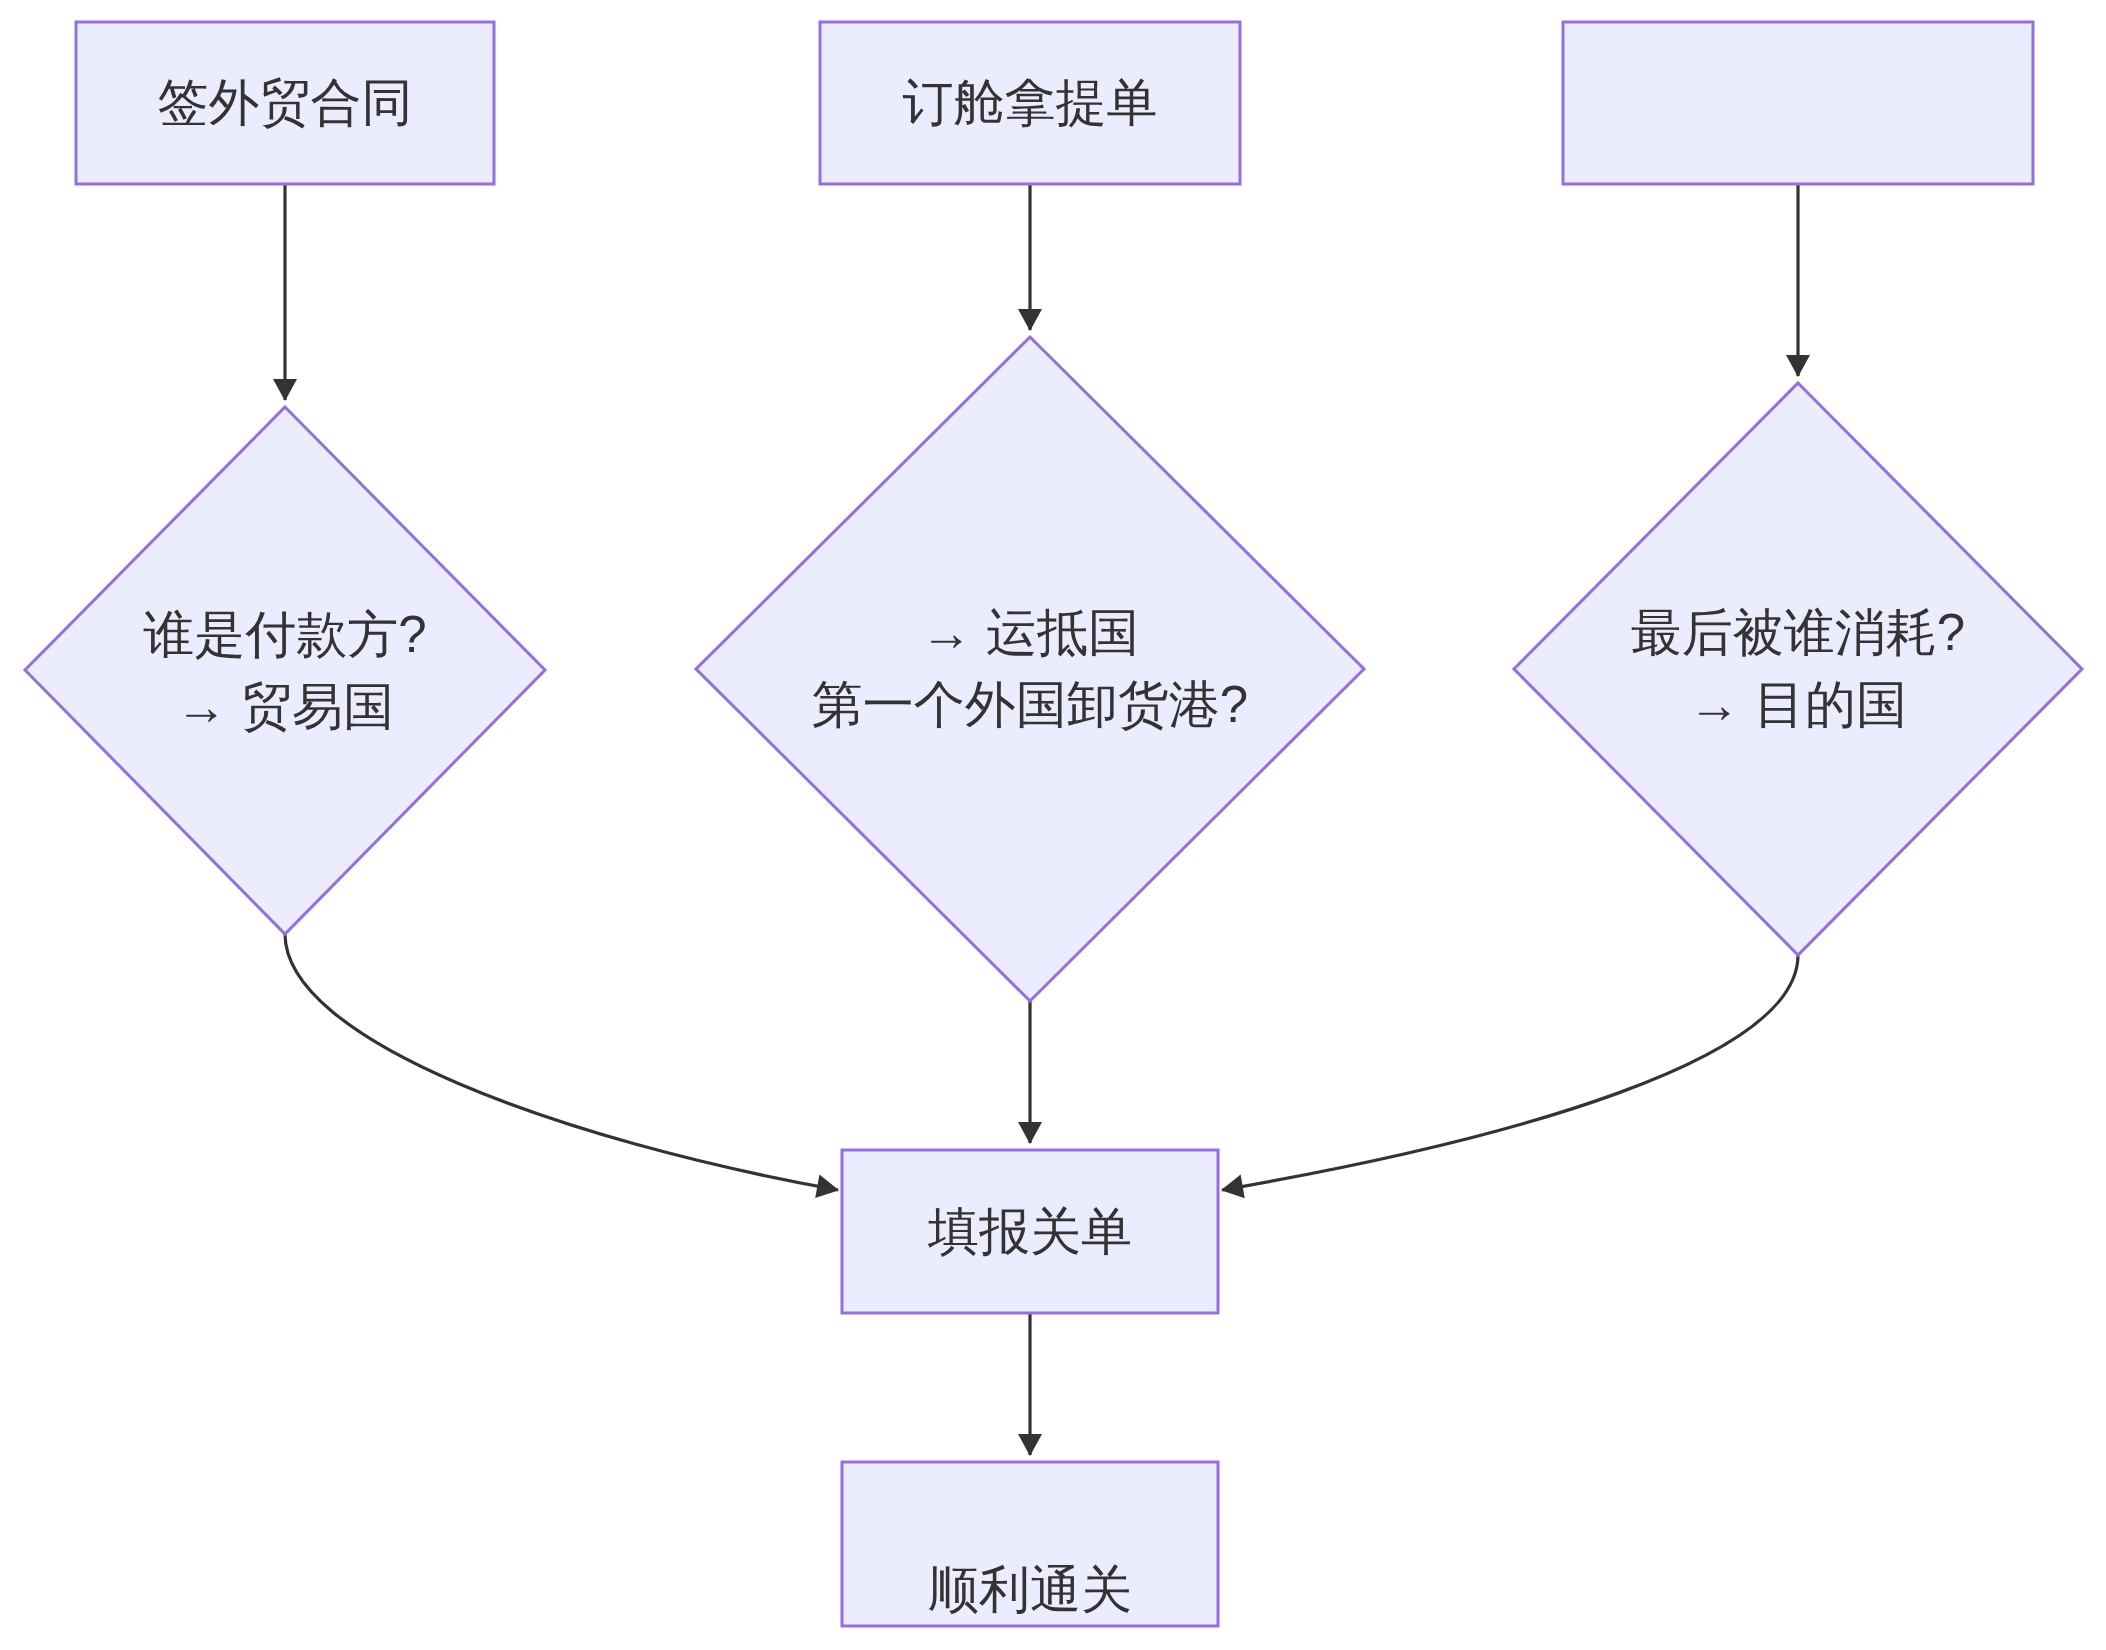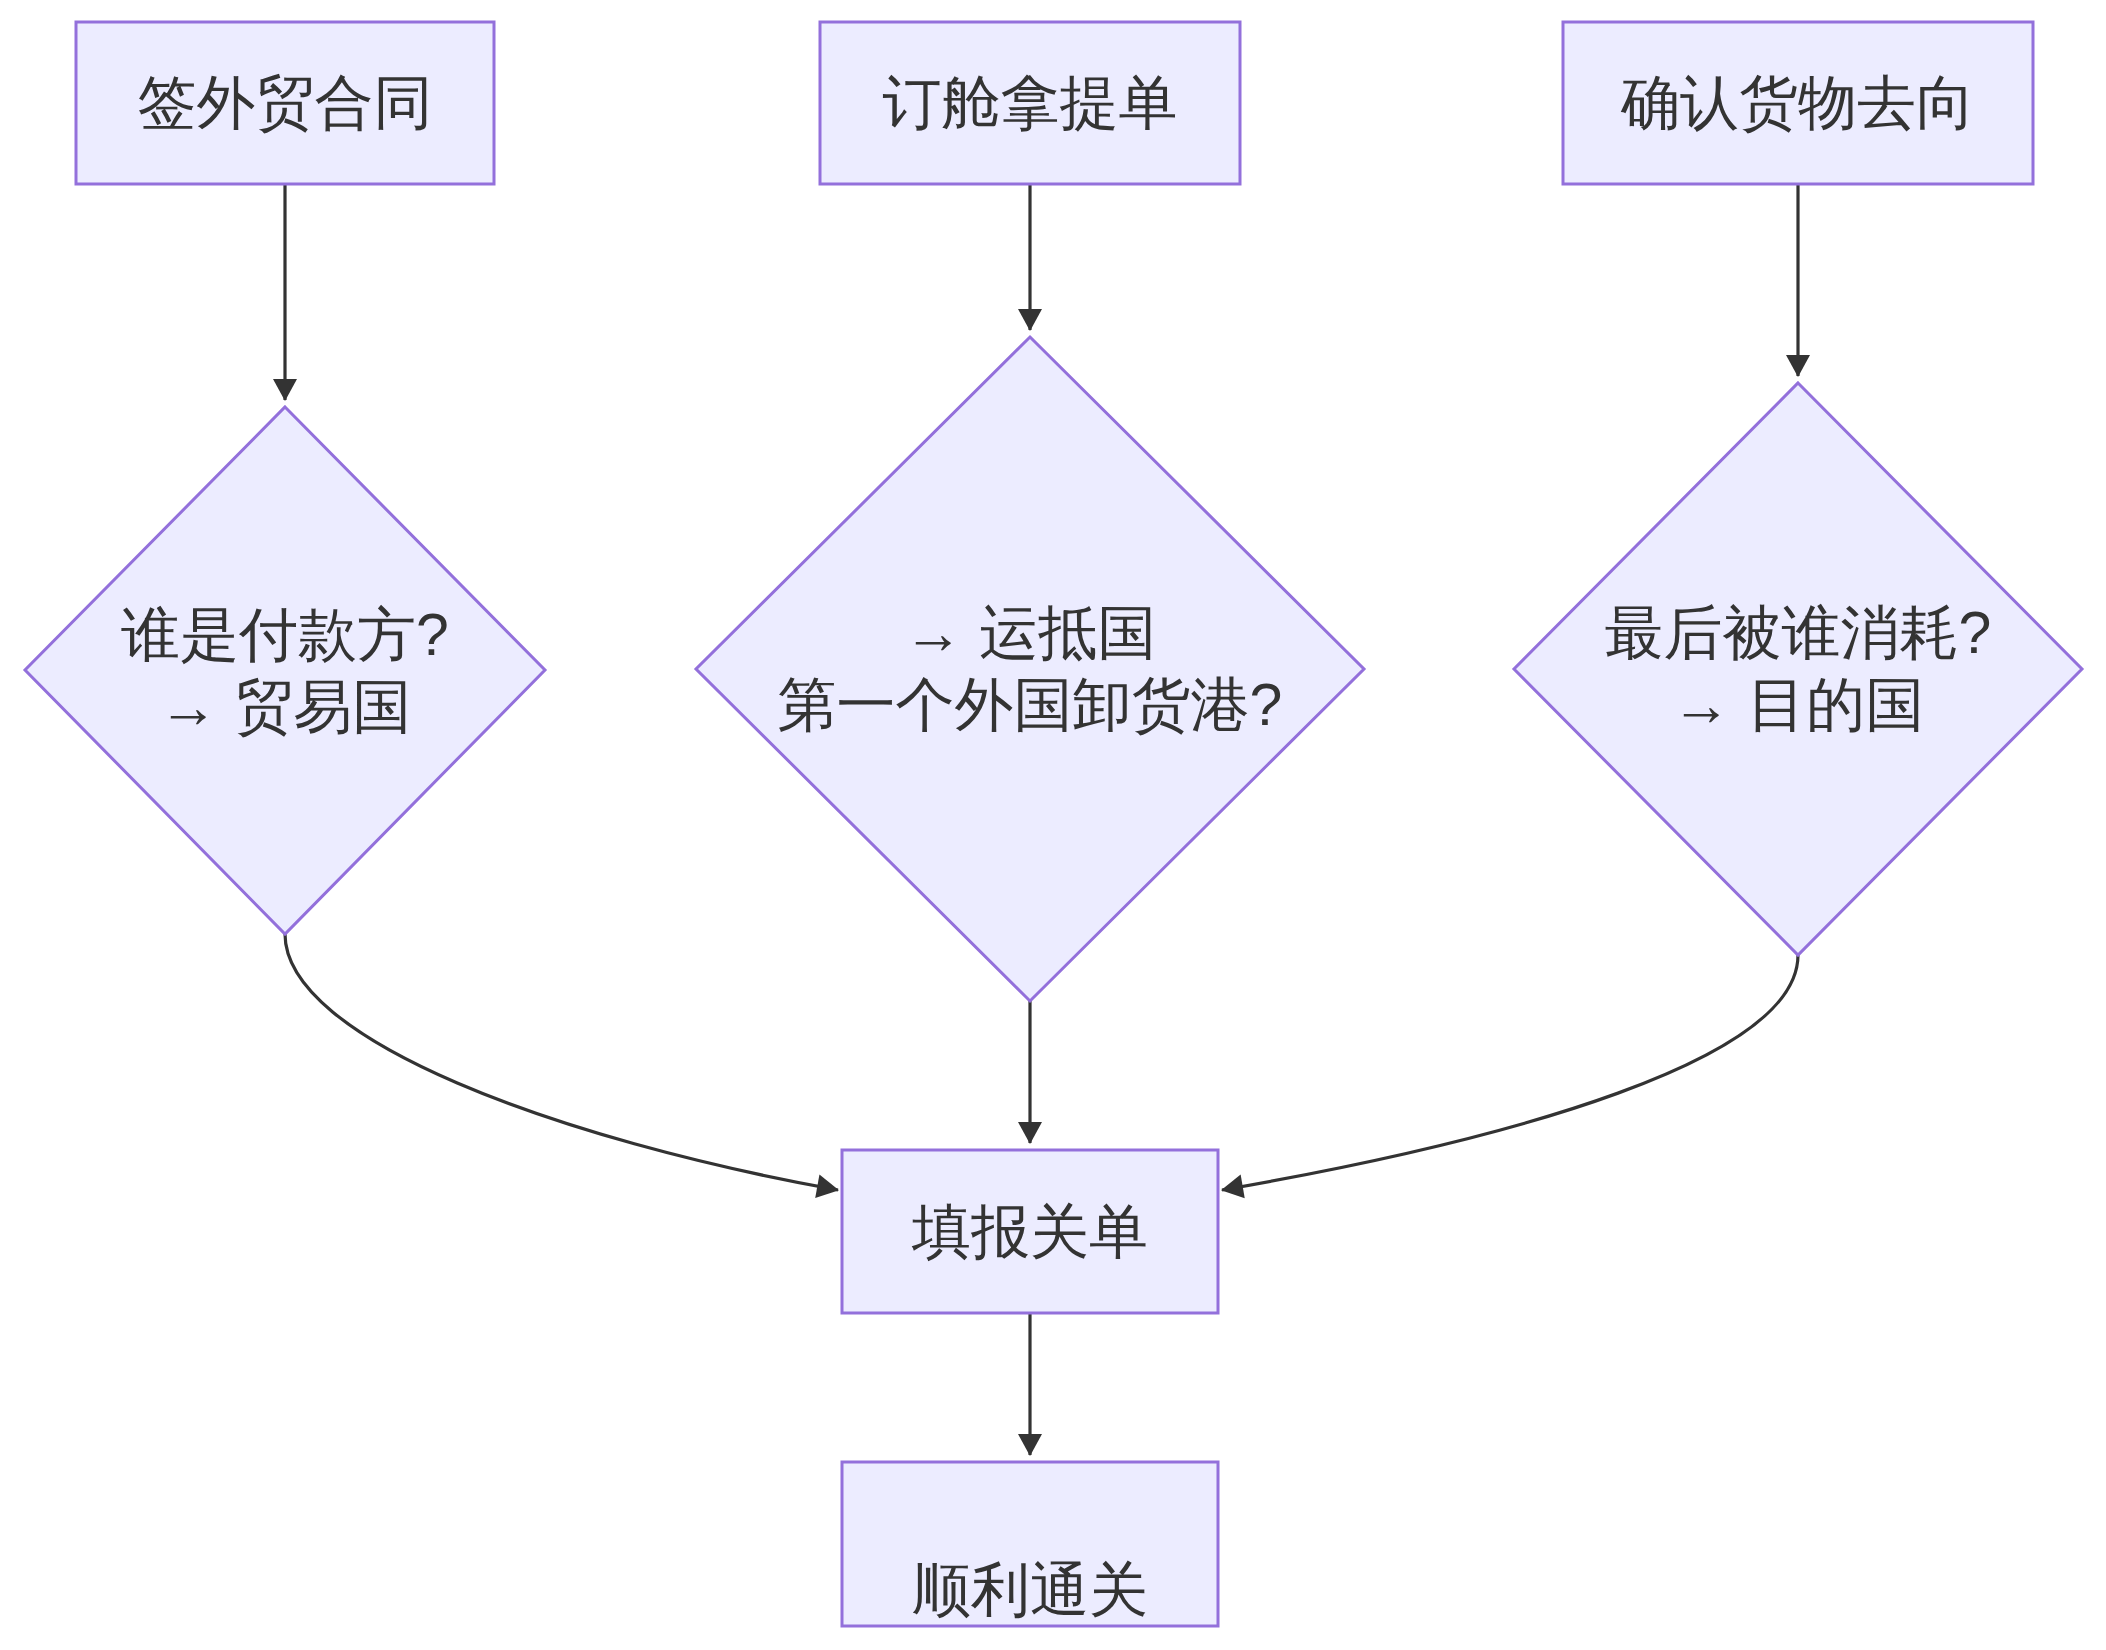--- a/index.html
+++ b/index.html
@@ -37,21 +37,21 @@
     stroke-width: 3;
   }
   .node-label {
     position: absolute;
     display: flex;
     flex-direction: column;
     align-items: center;
     justify-content: center;
     text-align: center;
     color: var(--text);
-    font-size: 59px;
+    font-size: 51px;
     line-height: 72px;
     white-space: nowrap;
   }
 </style>
 </head>
 <body>
 
 <div class="canvas">
 
   <svg class="edges-svg" viewBox="0 0 2106 1650" aria-hidden="true">
@@ -82,23 +82,20 @@
   </svg>
 
   <div class="node-label" style="left:76px; top:22px; width:418px; height:162px;">
     <span>签外贸合同</span>
   </div>
 
   <div class="node-label" style="left:820px; top:22px; width:420px; height:162px;justify-content:center;">
     <span>订舱拿提单</span>
   </div>
 
-  <div class="node-label" style="left:1563px; top:22px; width:470px; height:162px;">
-    <span>确认货物去向</span>
-  </div>
 
   <div class="node-label" style="left:25px; top:407px; width:520px; height:527px;">
     <span>谁是付款方?</span>
     <span>→ 贸易国</span>
   </div>
 
   <div class="node-label" style="left:696px; top:337px; width:668px; height:664px;">
     <span>→ 运抵国</span>
     <span>第一个外国卸货港?</span>
   </div>

